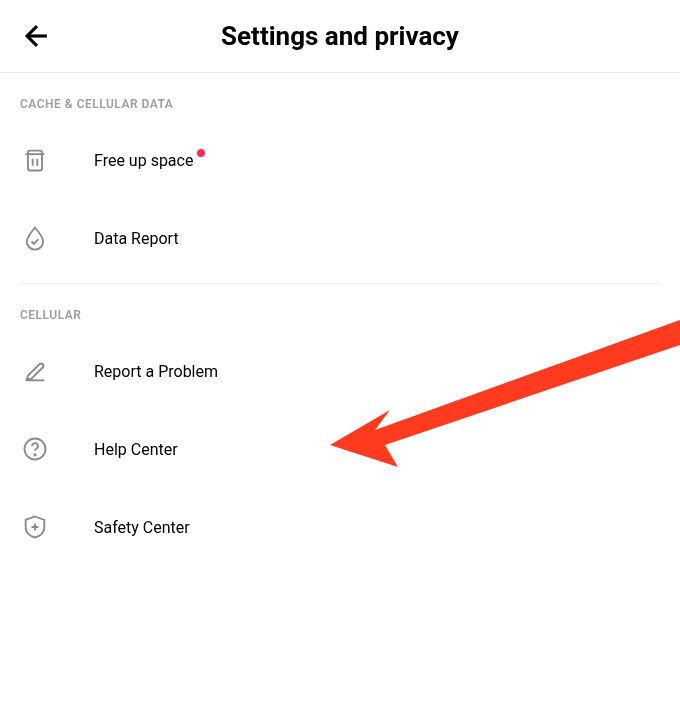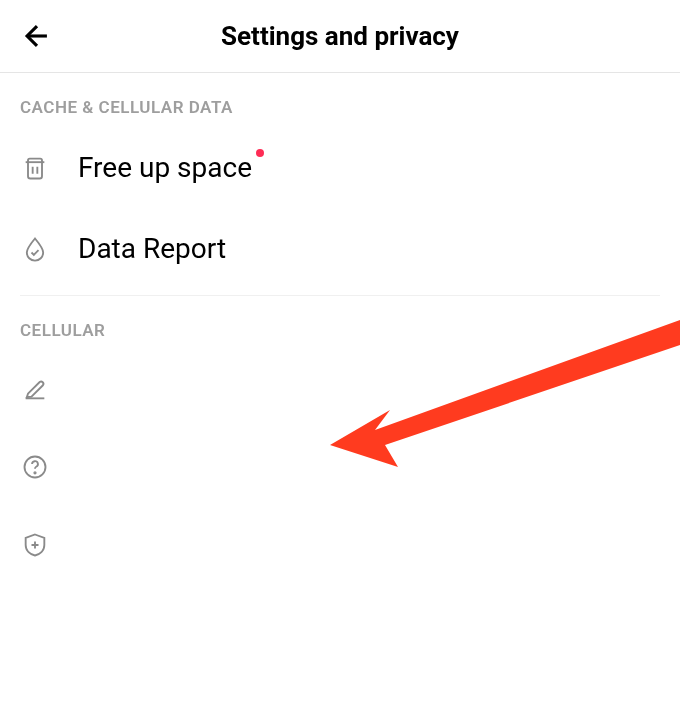--- a/index.html
+++ b/index.html
@@ -35,21 +35,21 @@
       text-align: center;
       font-size: 26px;
       font-weight: 700;
       color: #000;
     }
     .divider-top {
       border-bottom: 1px solid #e5e5e5;
     }
     .section-header {
       padding: 24px 20px 10px 20px;
-      font-size: 17px;
+      font-size: 12px;
       font-weight: 600;
       color: #9e9e9e;
       letter-spacing: 0.5px;
     }
     .list-item {
       display: flex;
       align-items: center;
       padding: 24px 20px;
       cursor: pointer;
       position: relative;
@@ -57,24 +57,25 @@
     .item-icon {
       width: 30px;
       height: 30px;
       margin-right: 28px;
       display: flex;
       align-items: center;
       justify-content: center;
       flex-shrink: 0;
     }
     .item-label {
-      font-size: 28px;
+      font-size: 16px;
       font-weight: 400;
       color: #000;
       position: relative;
+      margin-left: 16px;
     }
     .red-dot {
       position: absolute;
       top: -2px;
       right: -12px;
       width: 8px;
       height: 8px;
       background: #fe2c55;
       border-radius: 50%;
     }
@@ -135,39 +136,42 @@
 
 <div class="section-header">CELLULAR</div>
 
 <div class="list-item">
   <div class="item-icon">
     <svg width="28" height="28" viewBox="0 0 24 24" fill="none" stroke="#8a8a8a" stroke-width="1.6">
       <path d="M4 20h16"></path>
       <path d="M6 16 L16 6 a2 2 0 0 1 2.8 2.8 L9 18.5 L5 19 L6 16z"></path>
     </svg>
   </div>
+  <div class="item-label">Report a Problem</div>
 </div>
 
 <div class="list-item">
   <div class="item-icon">
     <svg width="28" height="28" viewBox="0 0 24 24" fill="none" stroke="#8a8a8a" stroke-width="1.6">
       <circle cx="12" cy="12" r="9"></circle>
       <path d="M9.5 9.5 a2.5 2.5 0 1 1 3.5 2.3 c-0.8 0.4 -1 1 -1 1.7"></path>
       <circle cx="12" cy="17" r="0.6" fill="#8a8a8a"></circle>
     </svg>
   </div>
+  <div class="item-label">Help Center</div>
 </div>
 
 <div class="list-item">
   <div class="item-icon">
     <svg width="28" height="28" viewBox="0 0 24 24" fill="none" stroke="#8a8a8a" stroke-width="1.6">
       <path d="M12 3 L20 6 v6 c0 5 -4 8 -8 9 c-4-1 -8-4 -8-9 V6 L12 3z"></path>
       <path d="M12 9v6 M9 12h6"></path>
     </svg>
   </div>
+  <div class="item-label">Safety Center</div>
 </div>
 
 <div class="arrow-annotation">
   <svg width="370" height="160" viewBox="0 0 370 160">
     <defs>
       <marker id="arrowhead" markerWidth="1" markerHeight="1" refX="0" refY="0" orient="auto">
       </marker>
     </defs>
     <polygon points="10,130 70,95 55,115 360,5 360,30 65,130 78,152" fill="#ff3b1f"></polygon>
   </svg>

